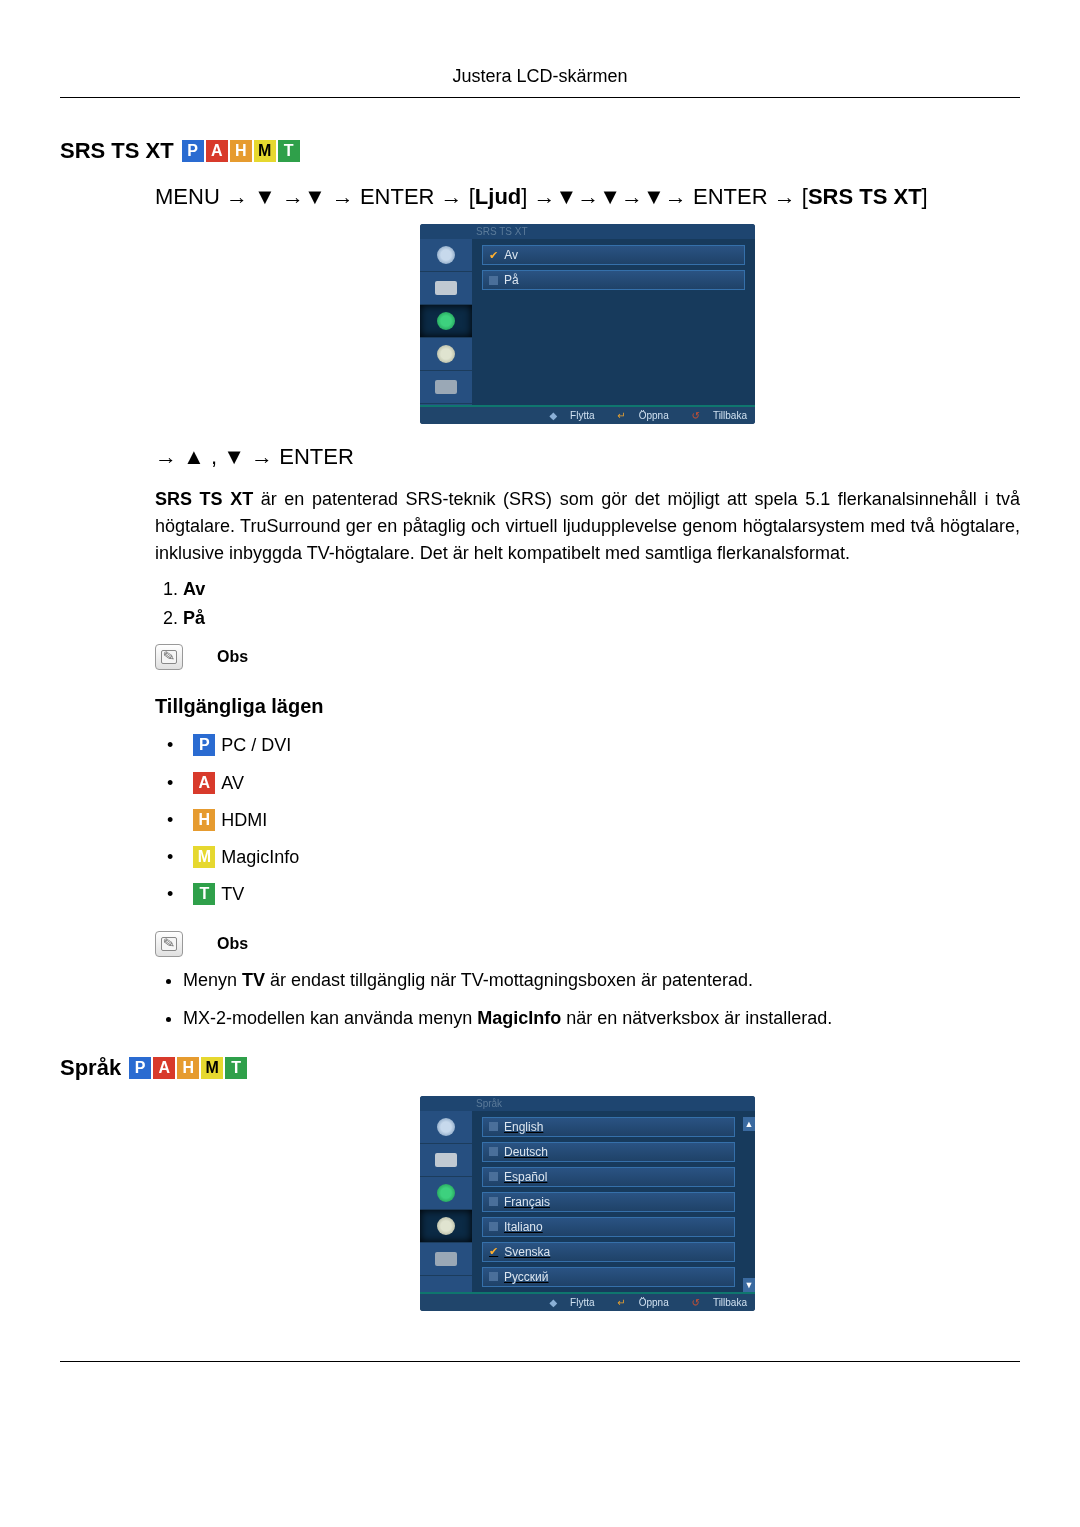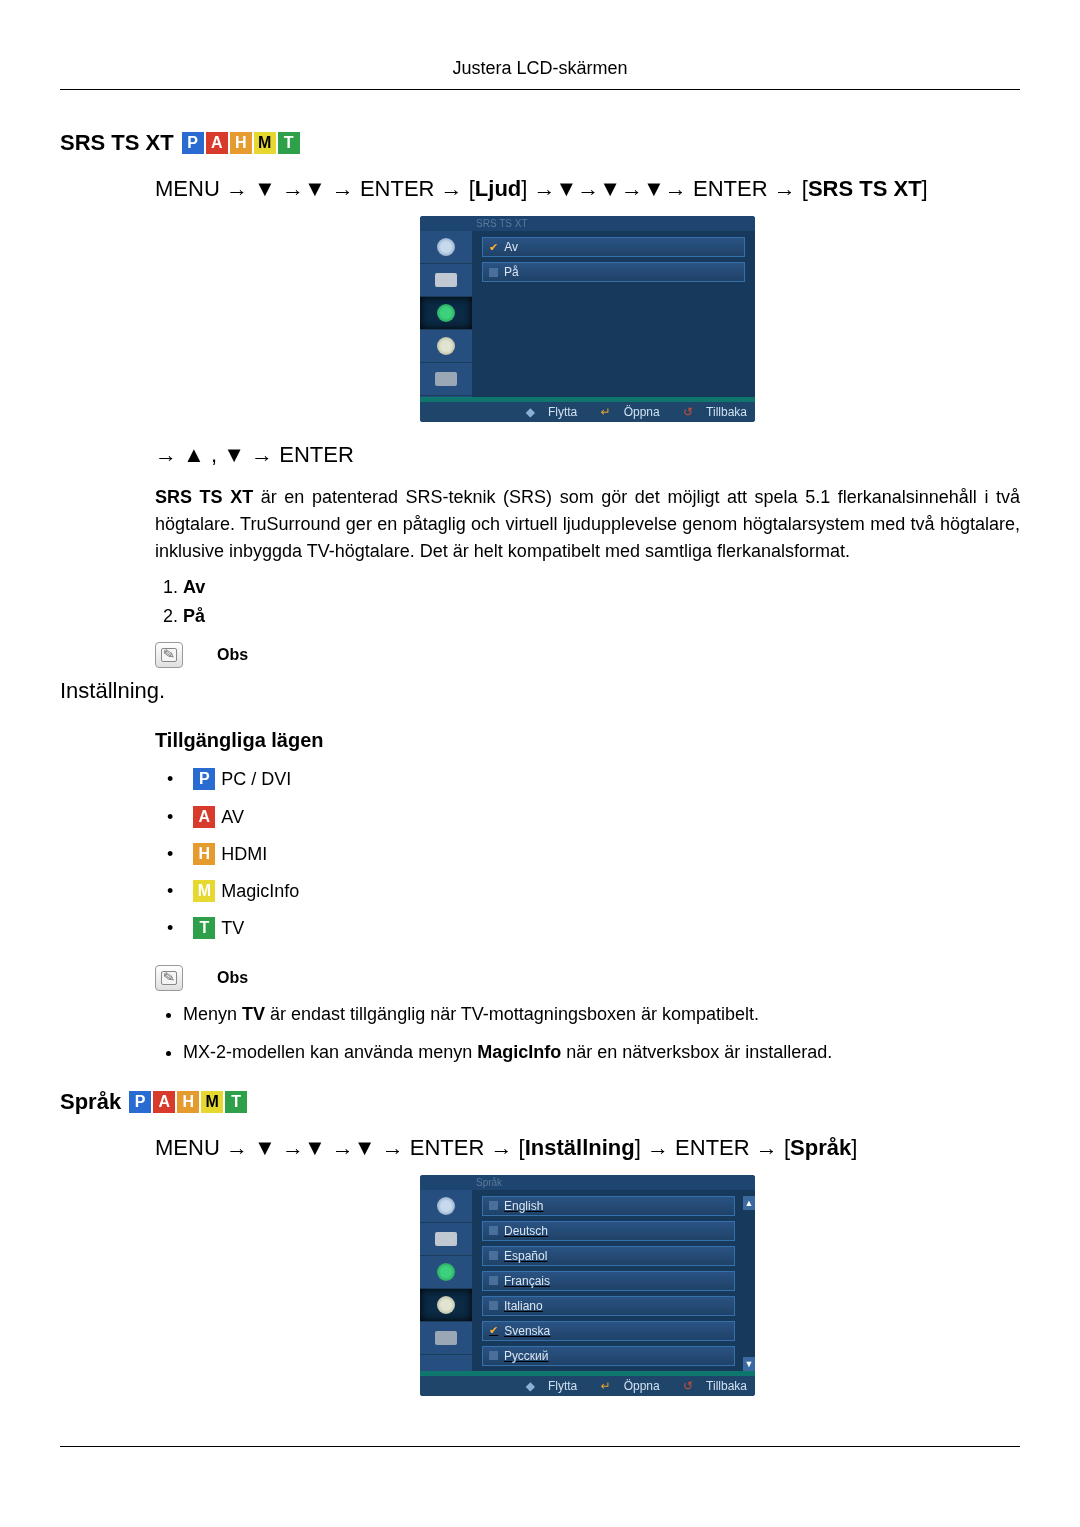--- a/index.html
+++ b/index.html
@@ -4,21 +4,21 @@
 <style>
   body {
     margin: 0;
     padding: 0;
     font-family: Arial, Helvetica, sans-serif;
     background: #fff;
     color: #000;
   }
   .page {
     width: 1080px;
-    margin: 8px auto;
+    margin: 16px auto;
     padding: 50px 60px;
     box-sizing: border-box;
   }
   .header-bar {
     text-align: center;
     font-size: 18px;
     padding-bottom: 10px;
     border-bottom: 1px solid #000;
     margin-bottom: 40px;
   }
@@ -148,25 +148,25 @@
     background:#3a6aa0;
     color:#fff;
     font-size:9px;
     text-align:center;
     height:14px;
     line-height:14px;
   }
   .osd-footer {
     clear:both;
     background: #20456b;
-    font-size: 12px;
+    font-size: 10px;
     color: #cfe0f0;
     text-align: right;
     padding: 3px 8px;
-    border-top:5px solid #0f766e;
+    border-top:2px solid #0f766e;
   }
   .osd-footer span { margin-left: 10px; }
   .ft-ico { color:#8bb0d6; margin-right:3px;}
   .ft-ico.orange { color:#e6a030;}
   .ft-ico.red { color:#cc5030;}
   .para {
     font-size: 18px;
     line-height: 1.5;
     text-align: justify;
     margin: 12px 0;
@@ -319,21 +319,20 @@
       <li><b>Av</b></li>
       <li><b>På</b></li>
     </ol>
 
     <div class="note-row">
       <span class="note-icon"></span>
       <b>Obs</b>
     </div>
   </div>
 
-  <div class="section-title" style="font-weight:normal;font-size:22px;">Inställning.</div>
   <div class="sub-title">Tillgängliga lägen</div>
   <div class="content-indent">
     <ul class="bullets modes-list">
       <li>
           <span class="inline-box mode-P">P</span>
           <span>PC / DVI</span>
         </li>
       <li>
           <span class="inline-box mode-A">A</span>
           <span>AV</span>
@@ -351,50 +350,39 @@
           <span>TV</span>
         </li>
     </ul>
 
     <div class="note-row">
       <span class="note-icon"></span>
       <b>Obs</b>
     </div>
     <ul class="bullets">
       <li>
-        <span>Menyn </span><b>TV</b><span> är endast tillgänglig när TV-mottagningsboxen är kompatibelt.</span>
+        <span>Menyn </span><b>TV</b><span> är endast tillgänglig när TV-mottagningsboxen är patenterad.</span>
       </li>
       <li>
         <span>MX-2-modellen kan använda menyn </span><b>MagicInfo</b><span> när en nätverksbox är installerad.</span>
       </li>
     </ul>
   </div>
 
   <div class="section-title">
     <span>Språk</span>
     <span class="modes">
       <span class="mode-box mode-P">P</span>
       <span class="mode-box mode-A">A</span>
       <span class="mode-box mode-H">H</span>
       <span class="mode-box mode-M">M</span>
       <span class="mode-box mode-T">T</span>
     </span>
   </div>
   <div class="content-indent">
-    <div class="menu-path">
-      <span>MENU</span>
-      <span class="arrow">→ ▼ →▼ →▼ →</span>
-      <span>ENTER</span>
-      <span class="arrow">→</span>
-      [<b>Inställning</b>]
-      <span class="arrow">→</span>
-      <span>ENTER</span>
-      <span class="arrow">→</span>
-      [<b>Språk</b>]
-    </div>
 
     <div class="osd-box">
       <div class="osd-titlebar">Språk</div>
       <div class="osd-body">
         <div class="osd-side">
           <div class="osd-side-item">
               <span class="osd-side-icon i1"></span>
             </div>
           <div class="osd-side-item">
               <span class="osd-side-icon i2"></span>

